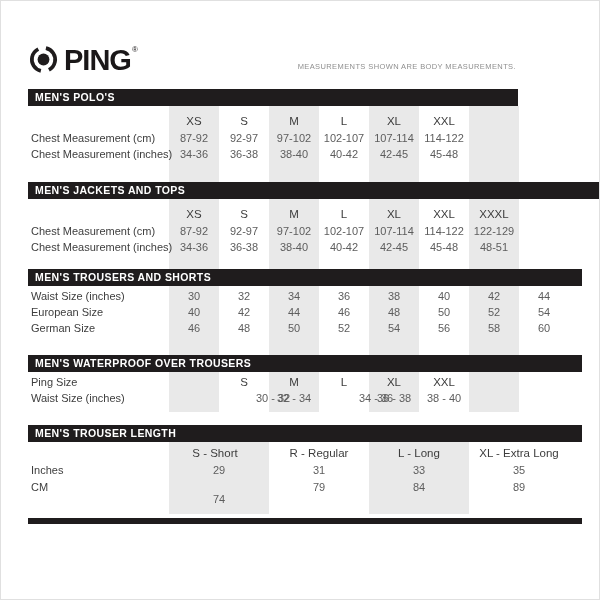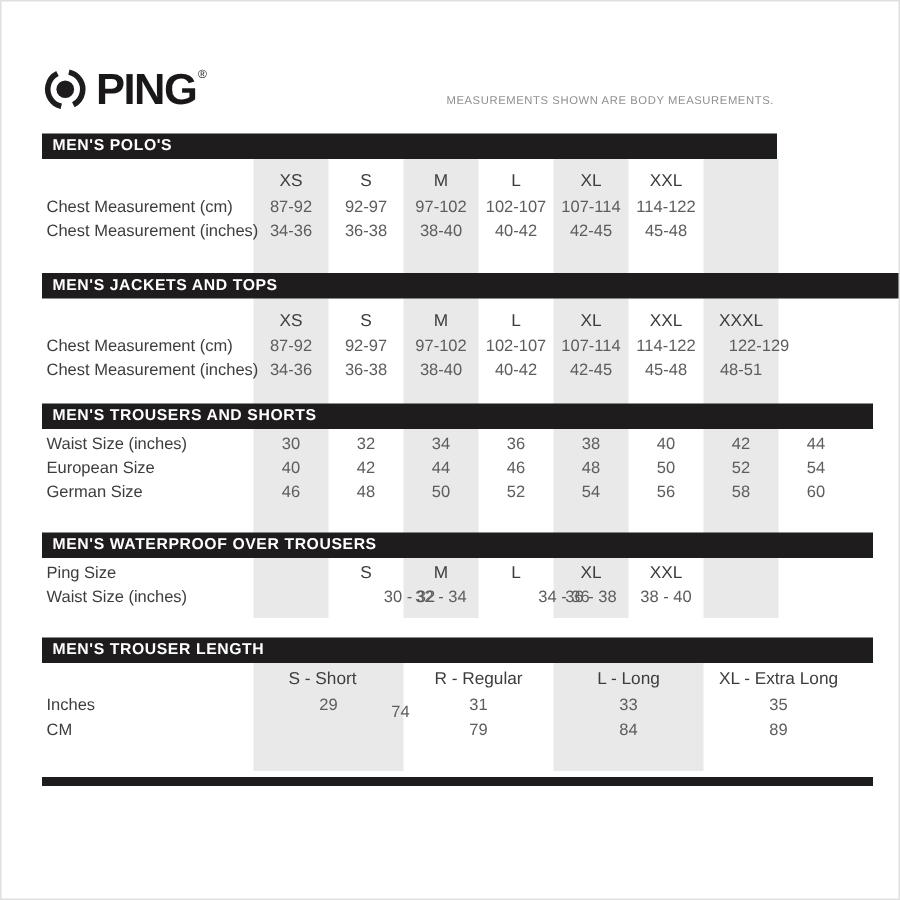--- a/index.html
+++ b/index.html
@@ -97,21 +97,21 @@
       <div class="cell hdr" style="top: 205px; left: 368px; width: 50px;">XL</div>
       <div class="cell hdr" style="top: 205px; left: 418px; width: 50px;">XXL</div>
       <div class="cell hdr" style="top: 205px; left: 468px; width: 50px;">XXXL</div>
       <div class="row-label" style="top: 222px;">Chest Measurement (cm)</div>
       <div class="cell" style="top: 222px; left: 168px; width: 50px;">87-92</div>
       <div class="cell" style="top: 222px; left: 218px; width: 50px;">92-97</div>
       <div class="cell" style="top: 222px; left: 268px; width: 50px;">97-102</div>
       <div class="cell" style="top: 222px; left: 318px; width: 50px;">102-107</div>
       <div class="cell" style="top: 222px; left: 368px; width: 50px;">107-114</div>
       <div class="cell" style="top: 222px; left: 418px; width: 50px;">114-122</div>
-      <div class="cell" style="top: 222px; left: 468px; width: 50px; padding-left: 12px;">122-129</div>
+      <div class="cell" style="top: 222px; left: 468px; width: 50px;">122-129</div>
       <div class="row-label" style="top: 238px;">Chest Measurement (inches)</div>
       <div class="cell" style="top: 238px; left: 168px; width: 50px;">34-36</div>
       <div class="cell" style="top: 238px; left: 218px; width: 50px;">36-38</div>
       <div class="cell" style="top: 238px; left: 268px; width: 50px;">38-40</div>
       <div class="cell" style="top: 238px; left: 318px; width: 50px;">40-42</div>
       <div class="cell" style="top: 238px; left: 368px; width: 50px;">42-45</div>
       <div class="cell" style="top: 238px; left: 418px; width: 50px;">45-48</div>
       <div class="cell" style="top: 238px; left: 468px; width: 50px;">48-51</div>
       <div class="bar" style="top: 268px; width: 554px;"><span>MEN'S TROUSERS AND SHORTS</span></div>
       <div class="row-label" style="top: 287px;">Waist Size (inches)</div>
@@ -158,20 +158,20 @@
       <div class="cell hdr" style="top: 444px; left: 168px; width: 92px;">S - Short</div>
       <div class="cell hdr" style="top: 444px; left: 268px; width: 100px;">R - Regular</div>
       <div class="cell hdr" style="top: 444px; left: 368px; width: 100px;">L - Long</div>
       <div class="cell hdr" style="top: 444px; left: 468px; width: 100px;">XL - Extra Long</div>
       <div class="row-label" style="top: 461px;">Inches</div>
       <div class="cell" style="top: 461px; left: 168px; width: 100px;">29</div>
       <div class="cell" style="top: 461px; left: 268px; width: 100px;">31</div>
       <div class="cell" style="top: 461px; left: 368px; width: 100px;">33</div>
       <div class="cell" style="top: 461px; left: 468px; width: 100px;">35</div>
       <div class="row-label" style="top: 478px;">CM</div>
-      <div class="cell" style="top: 466px; left: 168px; width: 100px; margin-left: 48px;">74</div>
+      <div class="cell" style="top: 490px; left: 168px; width: 100px;">74</div>
       <div class="cell" style="top: 478px; left: 268px; width: 100px;">79</div>
       <div class="cell" style="top: 478px; left: 368px; width: 100px;">84</div>
       <div class="cell" style="top: 478px; left: 468px; width: 100px;">89</div>
     </div>
 
   <div class="bottom-rule"></div>
 </div>
 
 </body></html>

